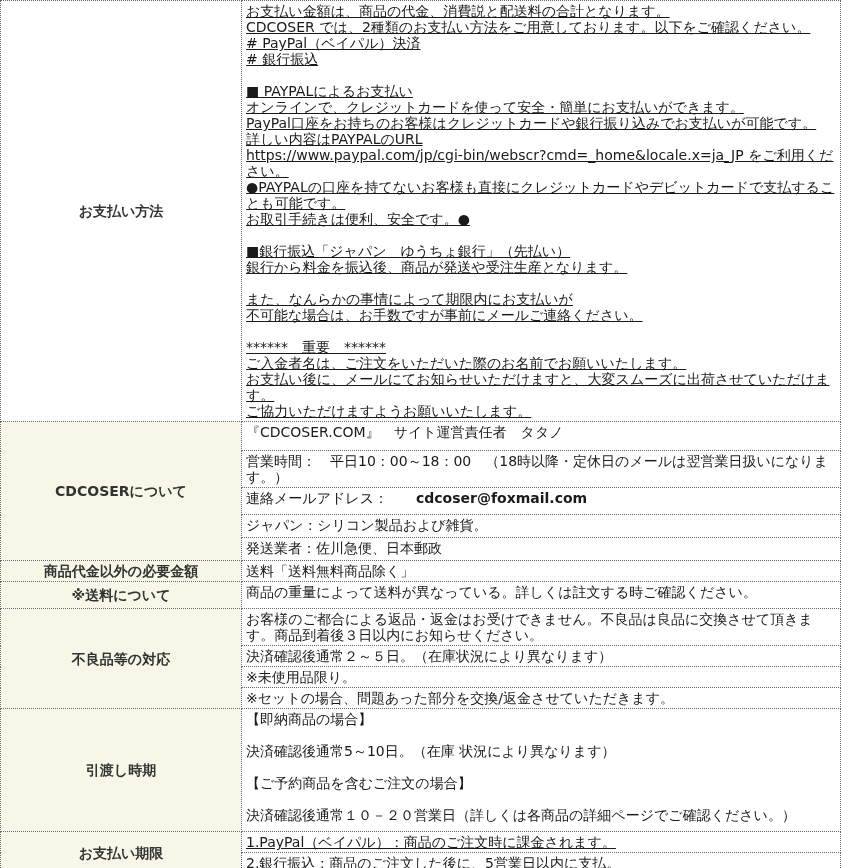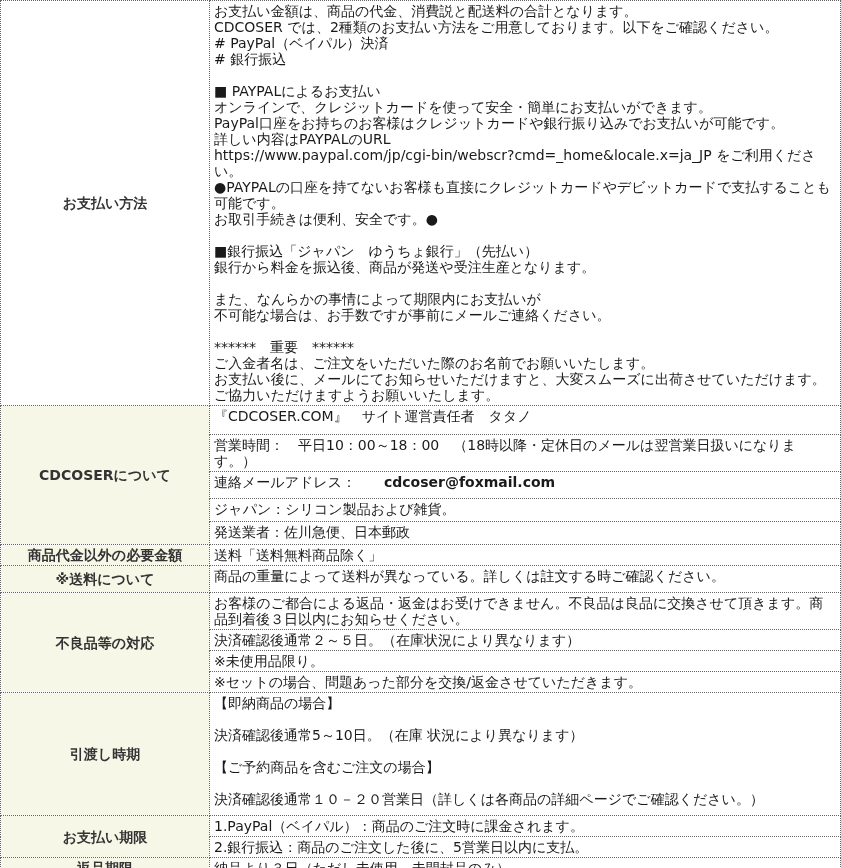--- a/index.html
+++ b/index.html
@@ -28,39 +28,39 @@
     overflow:hidden;
   }
   table.info th{
     width:196px;
     background:#f7f7e8;
     font-weight:bold;
     text-align:center;
     vertical-align:middle;
     color:#333;
     font-size:14px;
-    padding:2px 6px;
+    padding:2px 22px;
   }
   table.info tr.row-payment th{
     background:#ffffff;
   }
   .multiline{
     white-space:pre-line;
     word-break:break-all;
   }
-  td.h-payment{height:392px;}
+  td.h-payment{height:392px;text-decoration:underline;}
   td.h30{height:24px; vertical-align:middle;}
   td.h24{height:18px; vertical-align:middle;margin-left:39px;}
   td.h28{height:22px; vertical-align:middle;}
   td.h22{height:16px; vertical-align:middle;}
   td.h-ship{height:22px; vertical-align:middle;margin-left:24px;}
   td.h-def1{height:32px;}
   td.h-def2{height:12px;}
   td.h-delivery{height:118px;}
-  td.h-dl{height:16px; vertical-align:middle;}
+  td.h-dl{height:16px; vertical-align:middle;text-decoration:underline;}
   td.h-ret{height:13px; vertical-align:middle;}
   .email{
     font-weight:bold;
     margin-left:28px;
   }
 </style>
 </head>
 <body>
 
 <div class="page">

